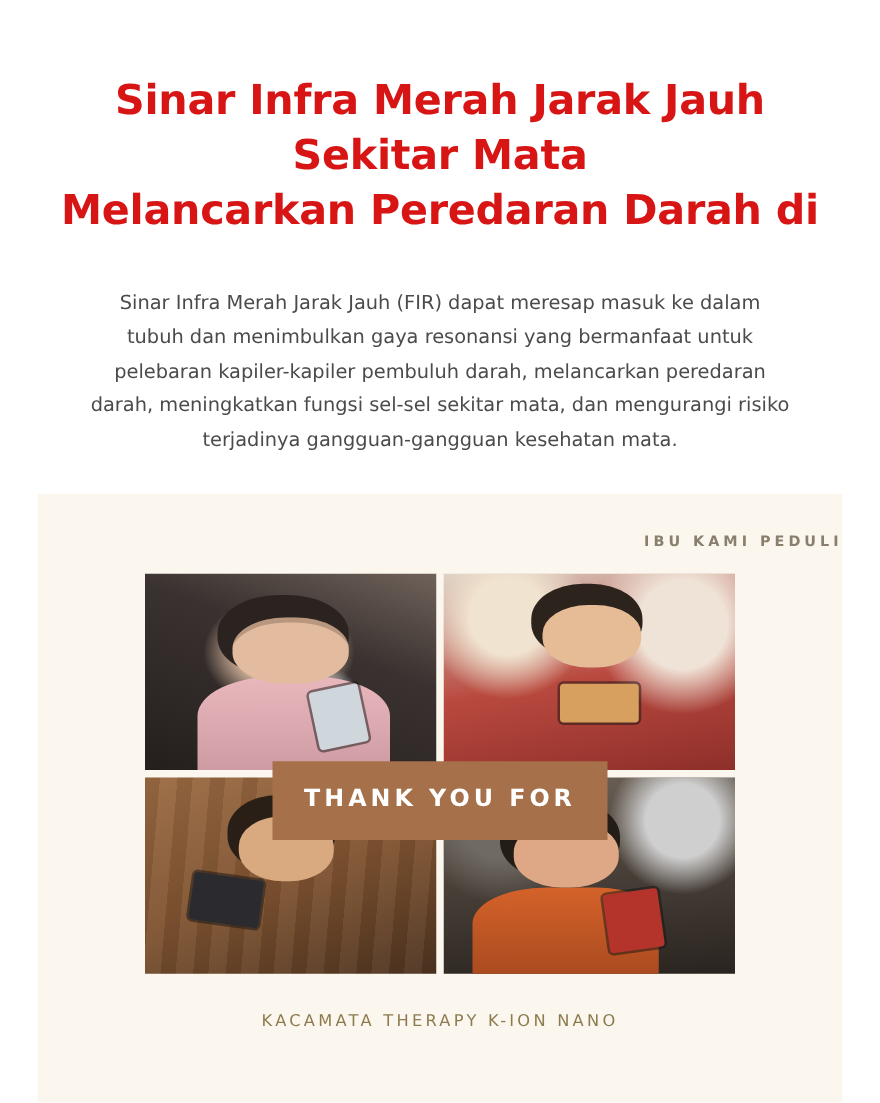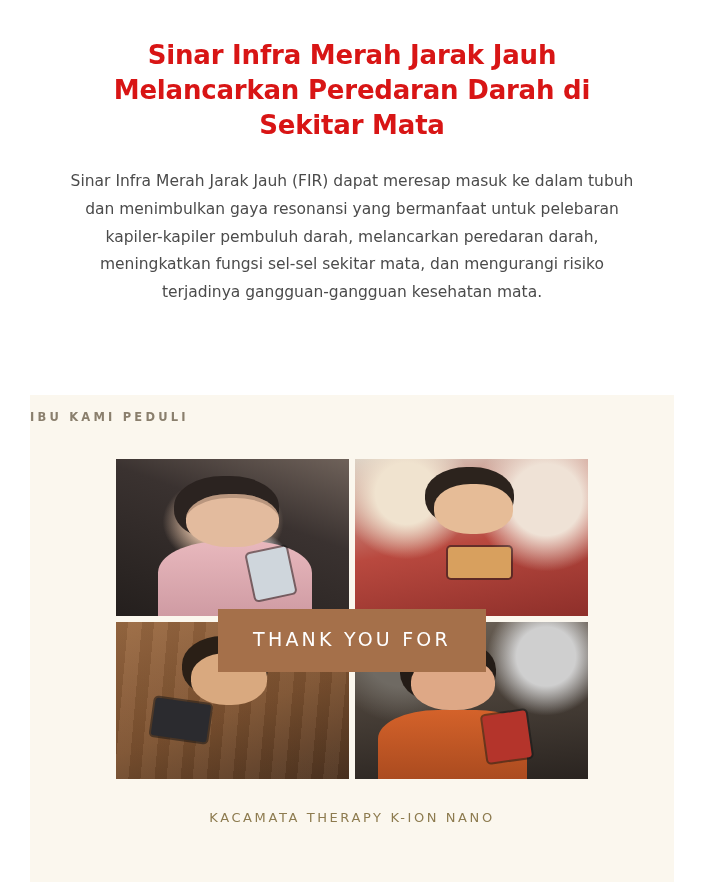--- a/index.html
+++ b/index.html
@@ -13,56 +13,56 @@
   }
   .page {
     width: 704px;
     height: 882px;
     background: #ffffff;
     position: relative;
     overflow: hidden;
   }
   .headline {
     margin: 0;
-    padding: 38px 44px 0 44px;
+    padding: 58px 44px 0 44px;
     text-align: center;
     color: #d81515;
     font-family: "DejaVu Sans", sans-serif;
     font-weight: bold;
-    font-size: 26px;
+    font-size: 33px;
     line-height: 1.34;
     letter-spacing: -0.2px;
   }
   .headline-line { display: block; }
   .intro {
-    margin: 4px;
+    margin: 16px;
     padding: 22px 56px 0 56px;
     text-align: center;
     color: #4b4b4b;
     font-family: "DejaVu Sans", sans-serif;
     font-size: 15.5px;
     line-height: 1.78;
   }
   .poster {
     position: absolute;
     left: 30px;
     top: 395px;
     width: 644px;
     height: 487px;
     background: #fbf7ee;
     overflow: hidden;
   }
   .poster-top-label {
-    text-align: left;
+    text-align: right;
     color: #8a7f6d;
     font-family: "DejaVu Sans", sans-serif;
     font-size: 11.5px;
     font-weight: bold;
     letter-spacing: 3.2px;
-    padding-top: 15px;
+    padding-top: 31px;
   }
   .collage {
     position: absolute;
     left: 86px;
     top: 64px;
     width: 472px;
     height: 320px;
     display: grid;
     grid-template-columns: 1fr 1fr;
     grid-template-rows: 1fr 1fr;
@@ -190,21 +190,21 @@
     left: 50%;
     top: 214px;
     transform: translateX(-50%);
     width: 268px;
     background: #a5704a;
     color: #ffffff;
     text-align: center;
     padding: 17px 10px 19px 10px;
     font-family: "DejaVu Sans", sans-serif;
     font-size: 19px;
-    font-weight: normal;
+    font-weight: bold;
     letter-spacing: 3.2px;
     line-height: 1.4;
   }
   .thank-you span { display: block; }
   .poster-bottom-label {
     position: absolute;
     left: 0;
     right: 0;
     top: 415px;
     text-align: center;
@@ -215,22 +215,22 @@
     letter-spacing: 2.6px;
   }
 </style>
 </head>
 <body>
 
 <div class="page">
 
   <h1 class="headline">
     <span class="headline-line">Sinar Infra Merah Jarak Jauh</span>
+    <span class="headline-line">Sekitar Mata</span>
     <span class="headline-line">Melancarkan Peredaran Darah di</span>
-    <span class="headline-line">Sekitar Mata</span>
   </h1>
 
   <p class="intro">Sinar Infra Merah Jarak Jauh (FIR) dapat meresap masuk ke dalam tubuh dan menimbulkan gaya resonansi yang bermanfaat untuk pelebaran kapiler-kapiler pembuluh darah, melancarkan peredaran darah, meningkatkan fungsi sel-sel sekitar mata, dan mengurangi risiko terjadinya gangguan-gangguan kesehatan mata.</p>
 
   <div class="poster">
 
     <div class="poster-top-label">IBU KAMI PEDULI</div>
 
     <div class="collage">
       <div class="photo photo-1">

